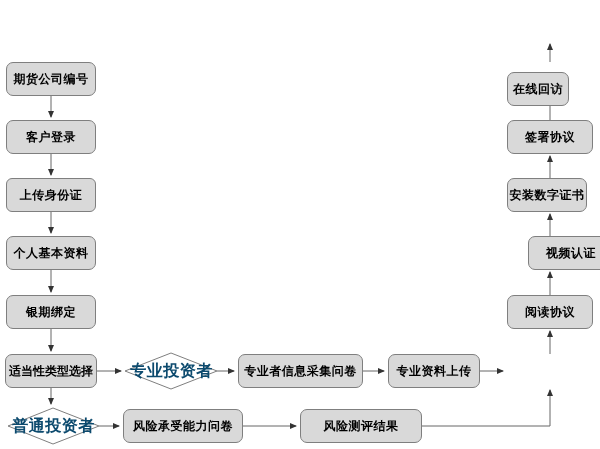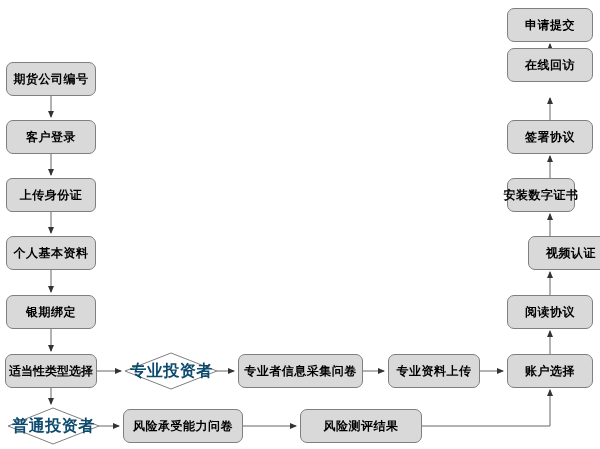--- a/index.html
+++ b/index.html
@@ -89,25 +89,23 @@
   <div class="node" style="left:6px; top:178px; width:90px; height:34px;border-radius:6px;">上传身份证</div>
   <div class="node" style="left:6px; top:236px; width:90px; height:34px;">个人基本资料</div>
   <div class="node" style="left:6px; top:295px; width:90px; height:34px;">银期绑定</div>
   <div class="node" style="left:5px; top:354px; width:92px; height:34px; letter-spacing:0;">适当性类型选择</div>
 
   <div class="diamond-label" style="left:131px; top:358px; width:81px; height:26px;">专业投资者</div>
   <div class="diamond-label" style="left:13px; top:413px; width:81px; height:26px;">普通投资者</div>
 
   <div class="node" style="left:238px; top:354px; width:125px; height:34px;">专业者信息采集问卷</div>
   <div class="node" style="left:388px; top:354px; width:92px; height:34px;">专业资料上传</div>
-  <div class="node" style="left:507px; top:354px; width:86px; height:34px;">账户选择</div>
 
   <div class="node" style="left:123px; top:409px; width:120px; height:34px;text-align:center;">风险承受能力问卷</div>
   <div class="node" style="left:300px; top:409px; width:122px; height:34px;">风险测评结果</div>
 
   <div class="node" style="left:507px; top:295px; width:86px; height:34px;">阅读协议</div>
   <div class="node" style="left:528px; top:236px; width:86px; height:34px;">视频认证</div>
-  <div class="node" style="left:507px; top:178px; width:68px; height:34px;">安装数字证书</div>
+  <div class="node" style="left:507px; top:178px; width:80px; height:34px;">安装数字证书</div>
   <div class="node" style="left:507px; top:120px; width:86px; height:34px;">签署协议</div>
-  <div class="node" style="left:507px; top:48px; width:86px; height:34px;">在线回访</div>
-  <div class="node" style="left:507px; top:8px; width:86px; height:34px;">申请提交</div>
+  <div class="node" style="left:507px; top:72px; width:62px; height:34px;">在线回访</div>
 
 </div>
 
 </body></html>

